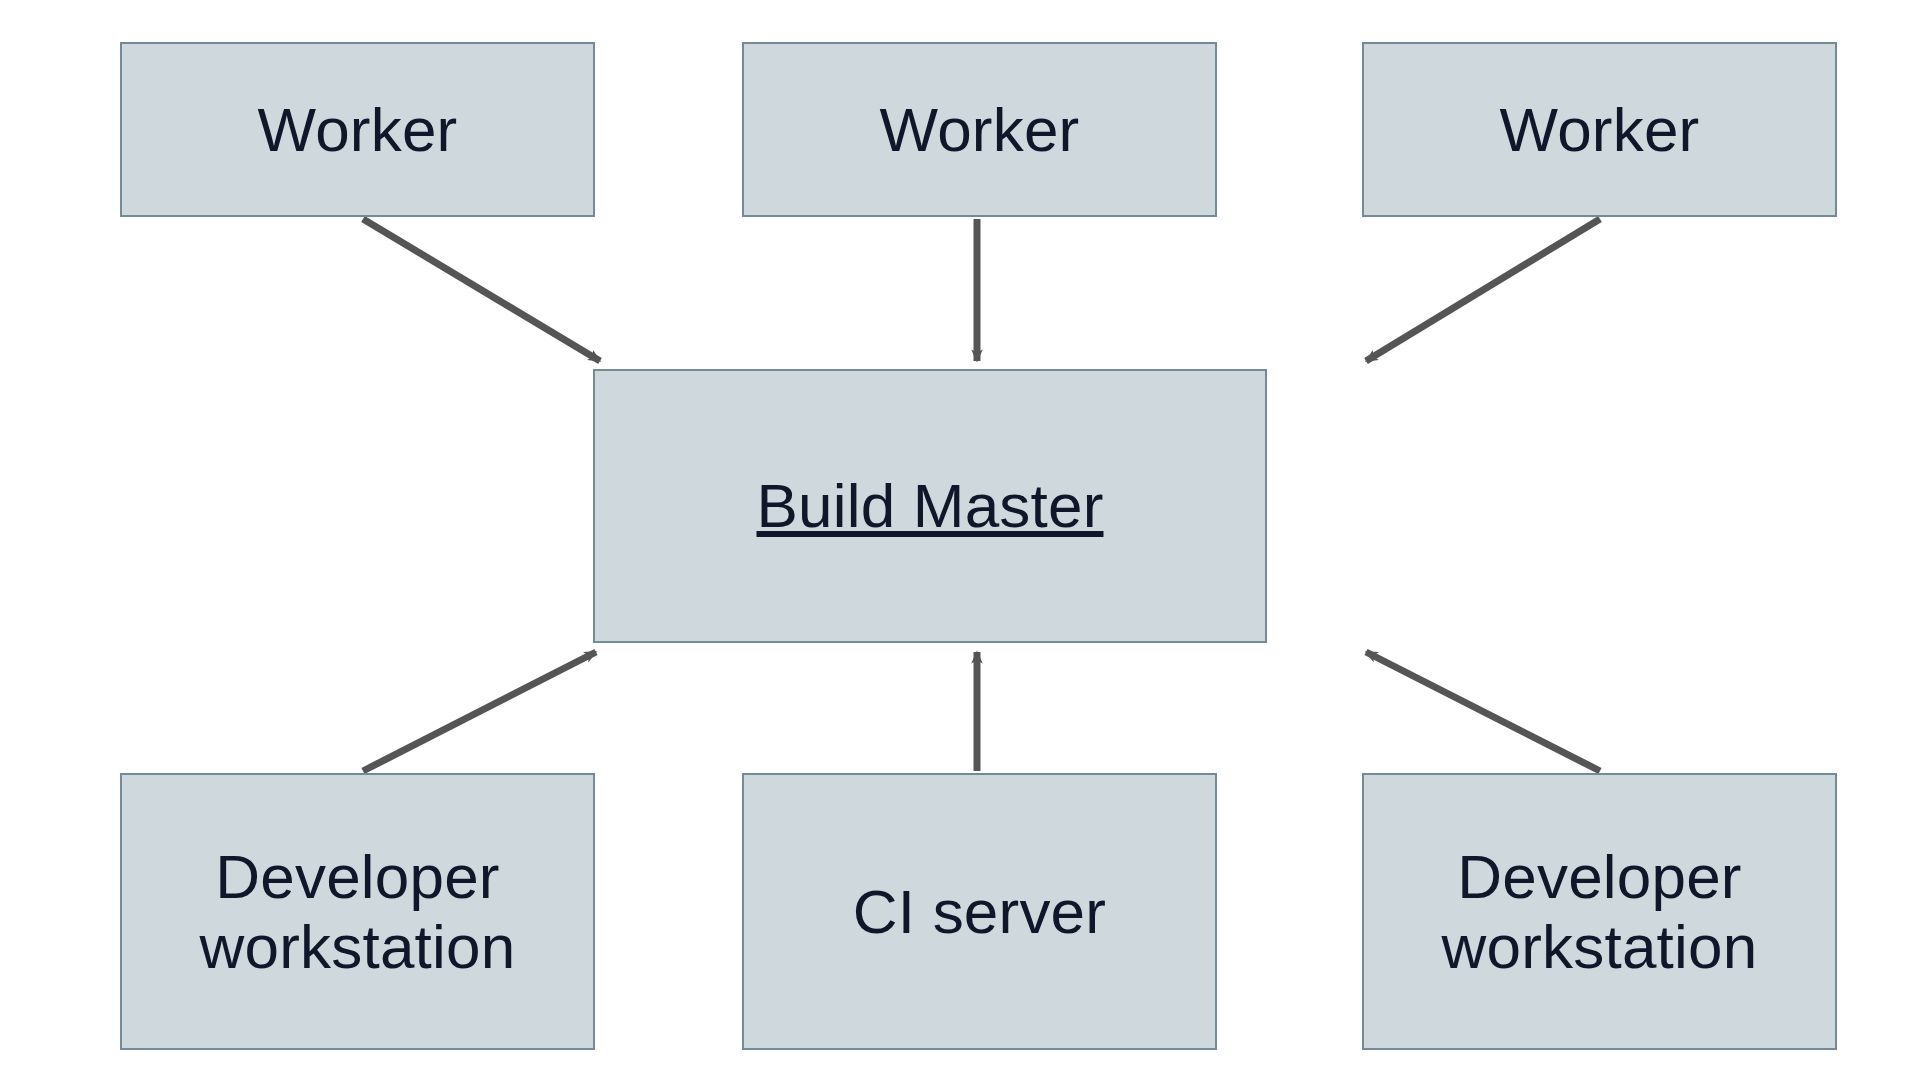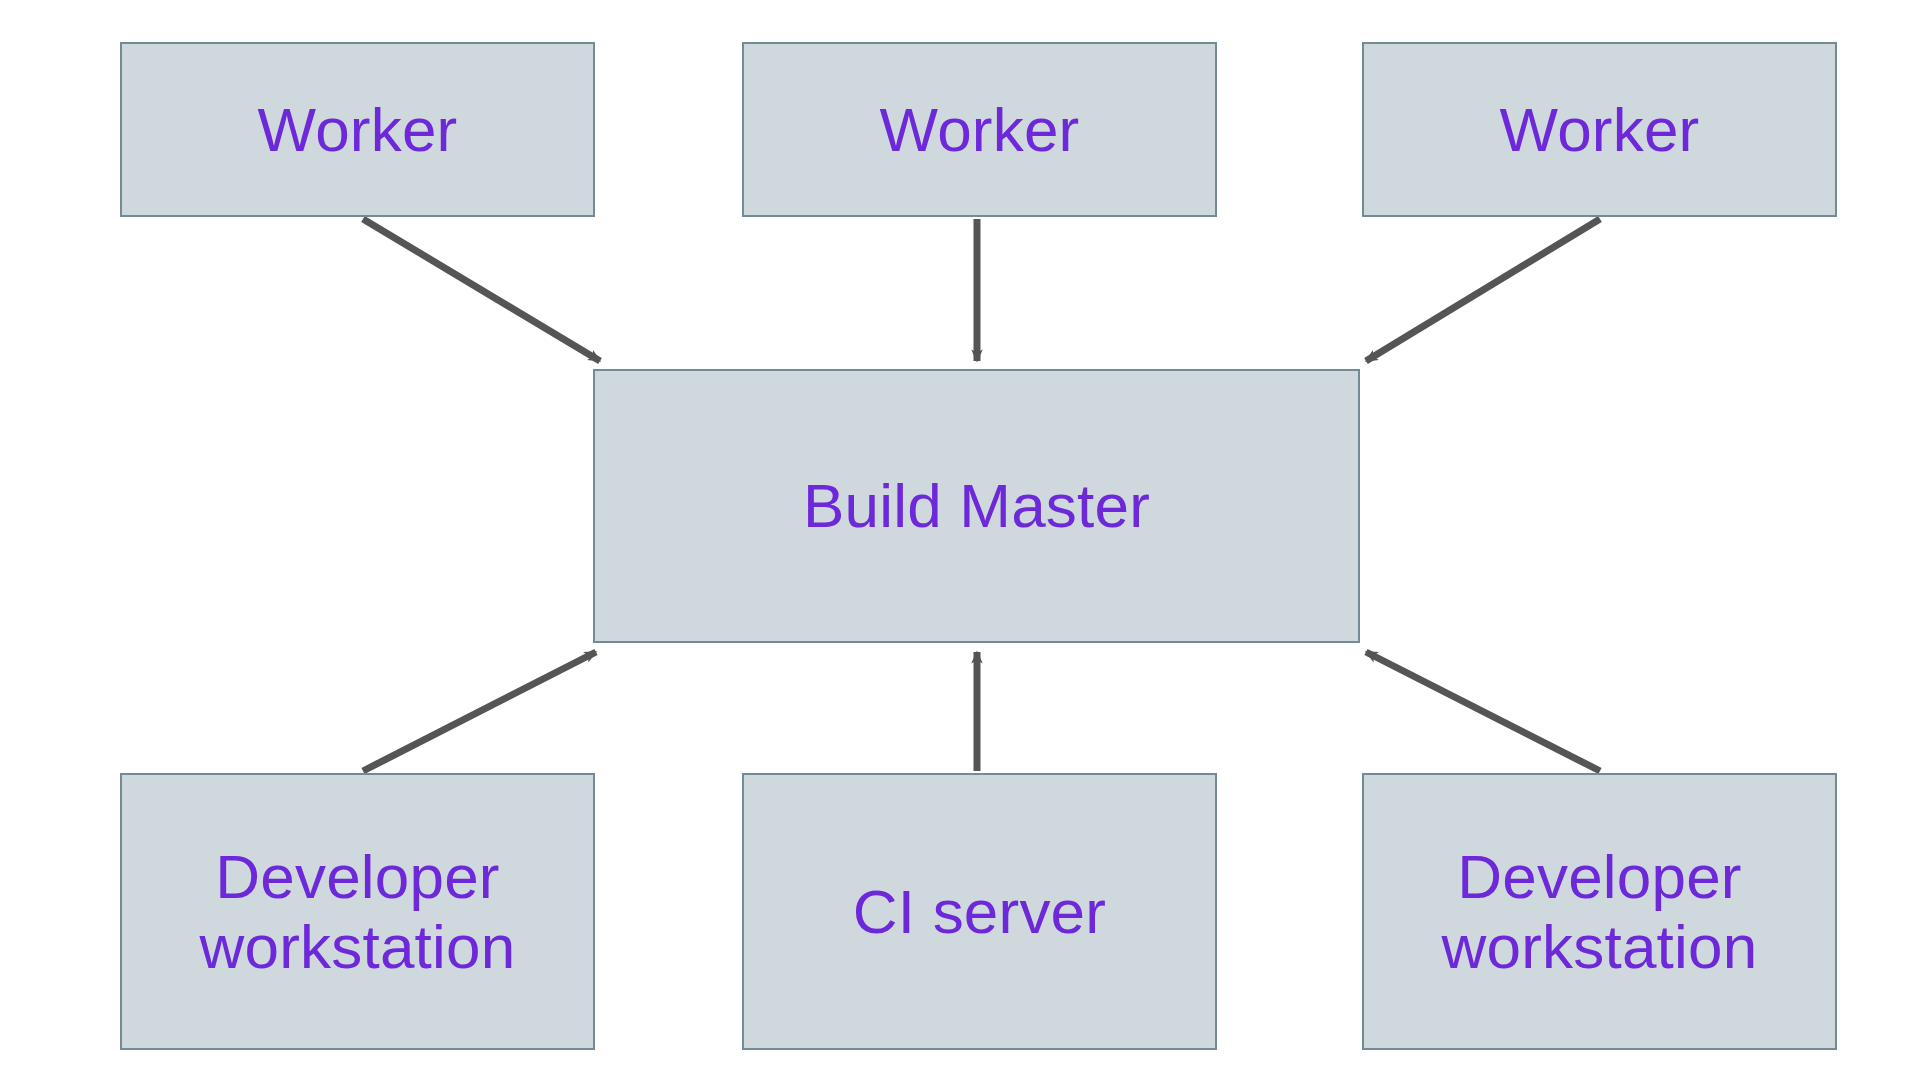--- a/index.html
+++ b/index.html
@@ -29,21 +29,21 @@
   }
   .node {
     position: absolute;
     box-sizing: border-box;
     background: #cfd8dc;
     border: 2px solid #728b97;
     display: flex;
     align-items: center;
     justify-content: center;
     text-align: center;
-    color: #6d28d9;
+    color: #0f172a;
     z-index: 2;
   }
   .node-label {
     display: block;
     line-height: 1.12;
     white-space: pre-line;
     font-weight: 400;
     letter-spacing: 0.2px;
   }
   .size-worker   { font-size: 62px; }
@@ -78,21 +78,21 @@
   </div>
 
   <div class="node size-worker" style="left:742px; top:42px; width:475px; height:175px;">
     <span class="node-label">Worker</span>
   </div>
 
   <div class="node size-worker" style="left:1362px; top:42px; width:475px; height:175px;">
     <span class="node-label">Worker</span>
   </div>
 
-  <div class="node size-master" style="left:593px; top:369px; width:767px; height:274px;">
+  <div class="node size-master" style="left:593px; top:369px; width:674px; height:274px;text-decoration:underline;">
     <span class="node-label">Build Master</span>
   </div>
 
   <div class="node size-wks" style="left:120px; top:773px; width:475px; height:277px;">
     <span class="node-label">Developer
 workstation</span>
   </div>
 
   <div class="node size-ci" style="left:742px; top:773px; width:475px; height:277px;">
     <span class="node-label">CI server</span>

